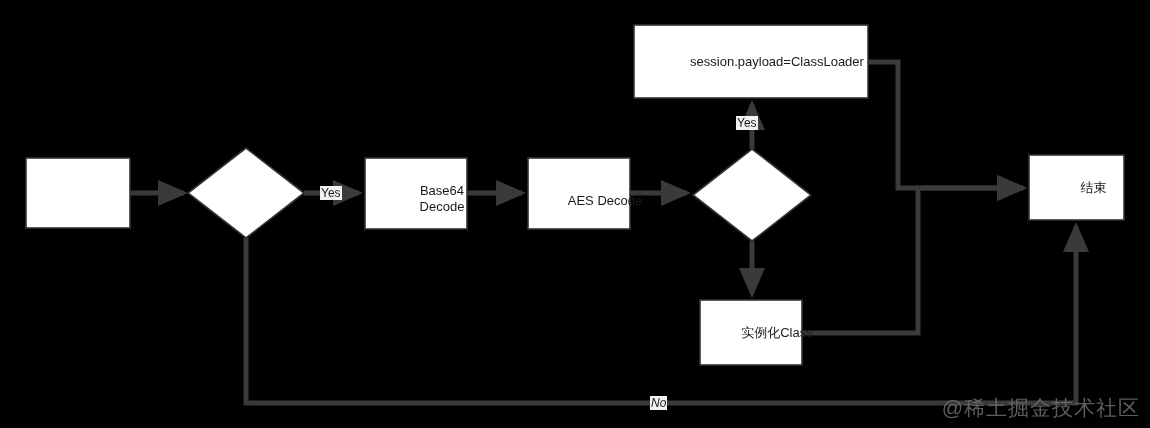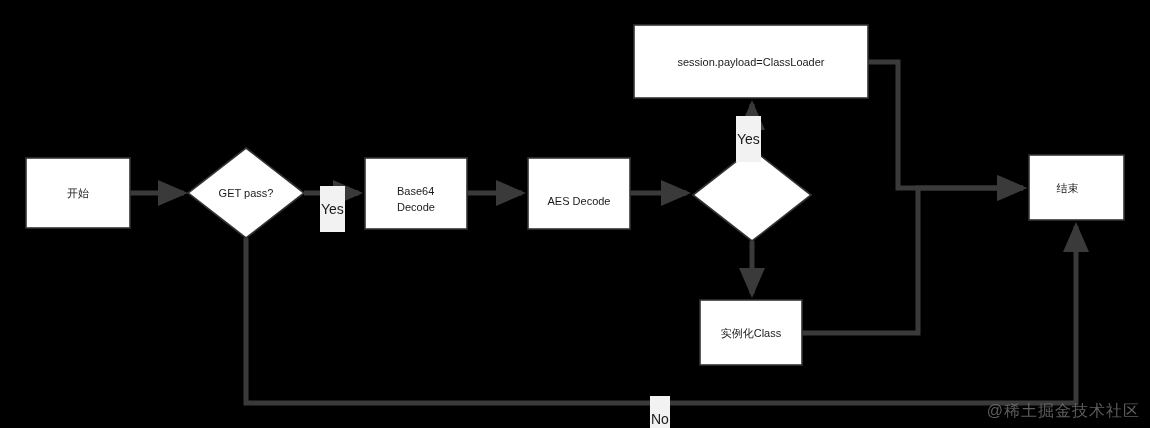--- a/index.html
+++ b/index.html
@@ -20,42 +20,44 @@
     left: 0;
     top: 0;
     width: 1150px;
     height: 428px;
   }
   .node-label {
     position: absolute;
     display: flex;
     align-items: center;
     justify-content: center;
+    text-align: center;
     color: #1a1a1a;
-    font-size: 11px;
+    font-size: 13px;
     line-height: 16px;
     white-space: pre-line;
     pointer-events: none;
+    margin-left: 26px;
   }
   .edge-label {
     position: absolute;
     background: #f2f2f2;
     color: #1a1a1a;
-    font-size: 14px;
+    font-size: 12px;
     line-height: 14px;
-    padding: 16px 1px;
+    padding: 0 1px;
     text-align: center;
     white-space: nowrap;
   }
   #watermark {
     position: absolute;
     right: 10px;
     bottom: 6px;
     color: #6e6e6e;
-    font-size: 16px;
+    font-size: 21px;
     letter-spacing: 1px;
     opacity: 0.85;
     white-space: nowrap;
     pointer-events: none;
   }
 </style>
 </head>
 <body>
 
 <div id="canvas">
@@ -94,37 +96,35 @@
       <rect x="528" y="158" width="102" height="71"></rect>
       <rect x="634" y="25" width="234" height="73"></rect>
       <rect x="700" y="300" width="102" height="65"></rect>
       <rect x="1029" y="155" width="95" height="65"></rect>
 
       <polygon points="246,148 304,193 246,238 188,193"></polygon>
       <polygon points="752,149 811,195 752,241 693,195"></polygon>
     </g>
   </svg>
 
-  <div class="node-label" style="left:26px; top:158px; width:104px; height:70px;">开始</div>
 
-  <div class="node-label" style="left:188px; top:171px; width:116px; height:44px;">GET pass?</div>
 
   <div class="node-label" style="left:365px; top:158px; width:102px; height:82px;">Base64
 Decode</div>
 
   <div class="node-label" style="left:528px; top:158px; width:102px; height:86px;">AES Decode</div>
 
 
   <div class="node-label" style="left:634px; top:25px; width:234px; height:73px;">session.payload=ClassLoader</div>
 
   <div class="node-label" style="left:700px; top:300px; width:102px; height:65px;">实例化Class</div>
 
   <div class="node-label" style="left:1029px; top:155px; width:77px; height:65px;border-radius:17px;">结束</div>
 
   <div class="edge-label" style="left:320px; top:186px;">Yes</div>
 
   <div class="edge-label" style="left:736px; top:116px;">Yes</div>
 
-  <div class="edge-label" style="left:650px; top:396px;">No</div>
+  <div class="edge-label" style="left:650px; top:396px;font-style:italic;">No</div>
 
   <div id="watermark">@稀土掘金技术社区</div>
 
 </div>
 
 </body></html>

